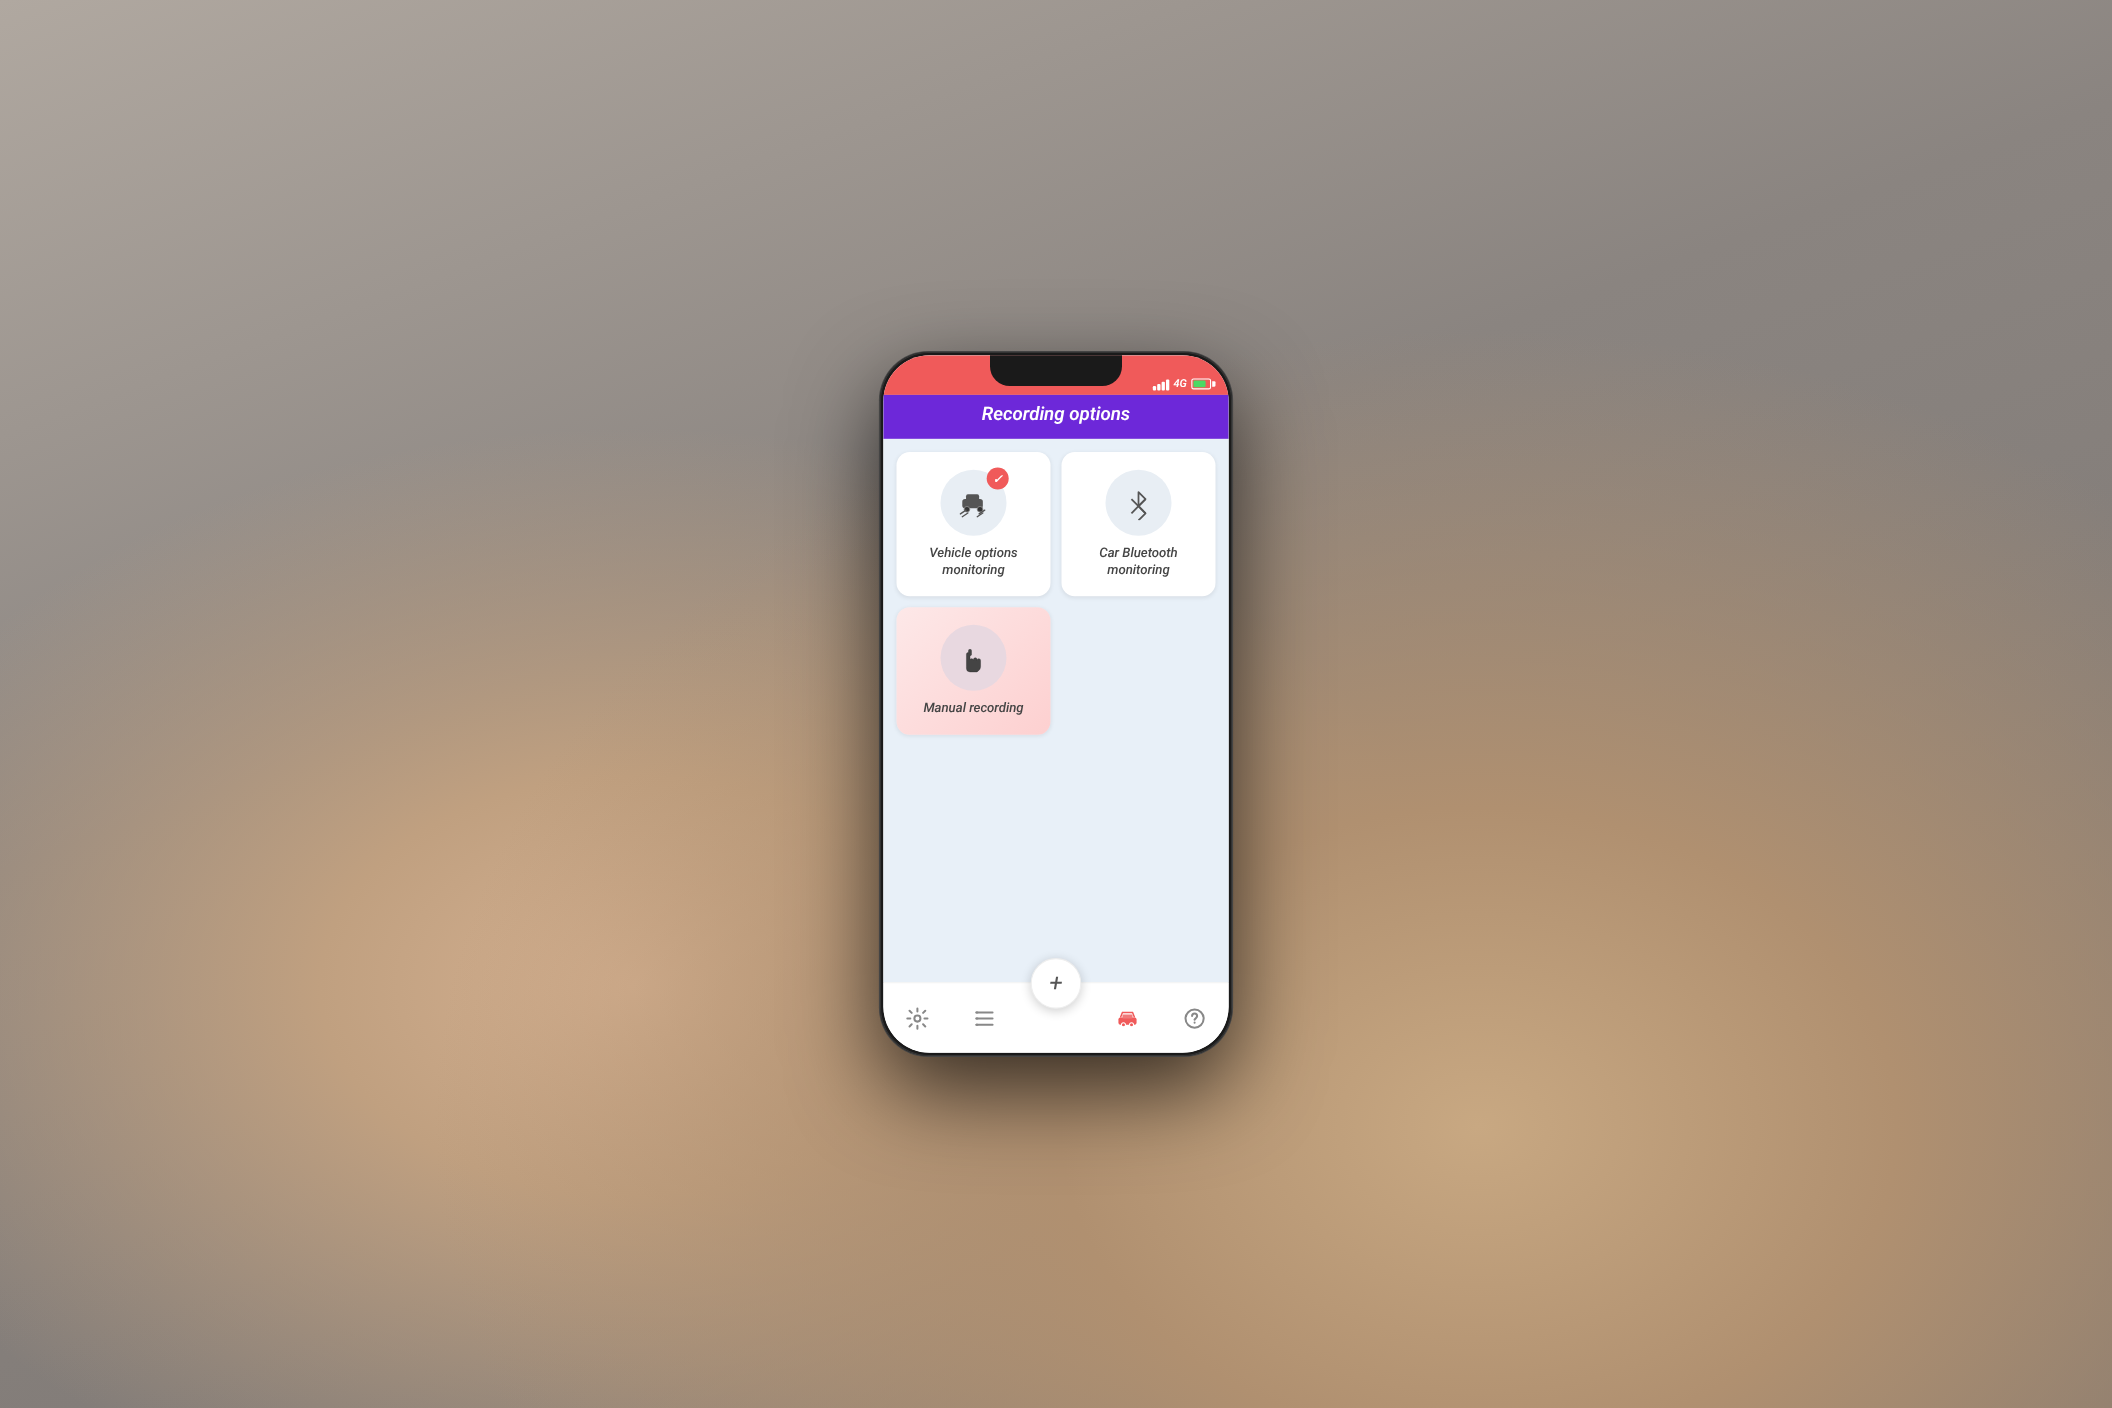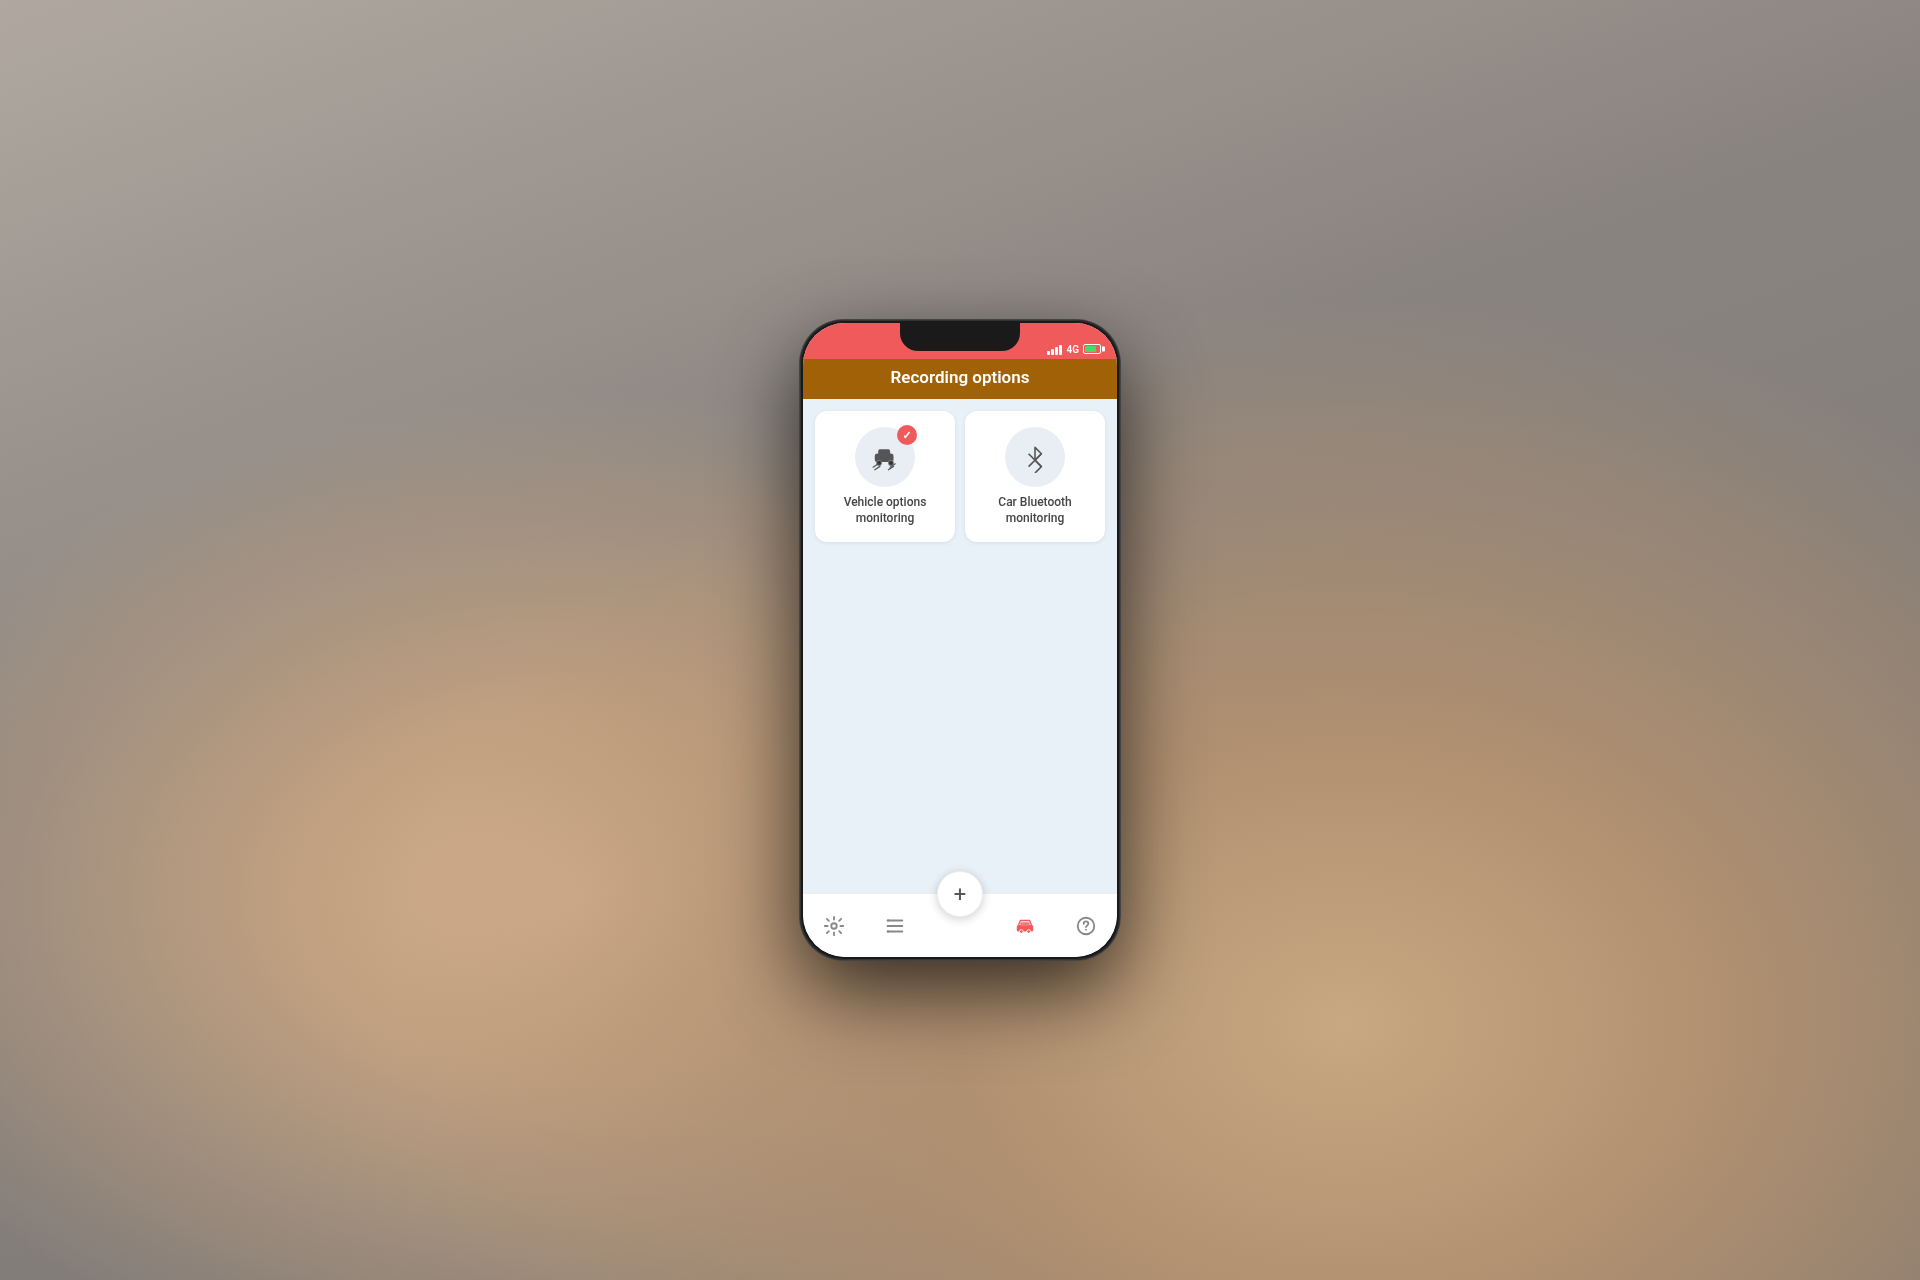--- a/index.html
+++ b/index.html
@@ -35,20 +35,21 @@
         linear-gradient(160deg, #b0a8a0 0%, #8a8480 40%, #7a7470 100%);
     }
 
     
     .phone-wrapper {
       position: relative;
       z-index: 10;
       display: flex;
       align-items: center;
       justify-content: center;
+      font-style: italic;
     }
 
     
     .phone {
       width: 320px;
       height: 640px;
       background: #1a1a1a;
       border-radius: 44px;
       padding: 3px;
       box-shadow:
@@ -142,21 +143,21 @@
 
     .battery-fill {
       height: 100%;
       width: 80%;
       background: #4cd964;
       border-radius: 1px;
     }
 
     
     .app-header {
-      background: #a16207;
+      background: #6d28d9;
       padding: 8px 28px 12px;
       text-align: center;
       flex-shrink: 0;
     }
 
     .app-title {
       color: #fff;
       font-size: 17px;
       font-weight: 600;
     }
@@ -396,20 +397,30 @@
                 <path d="M20 8 L28 16 L20 24 L20 8Z" stroke="#555" stroke-width="2" fill="none" stroke-linejoin="round"></path>
                 <path d="M20 24 L28 32 L20 40" stroke="#555" stroke-width="2" fill="none" stroke-linejoin="round"></path>
                 <line x1="12" y1="16" x2="28" y2="32" stroke="#555" stroke-width="2"></line>
                 <line x1="12" y1="32" x2="28" y2="16" stroke="#555" stroke-width="2"></line>
               </svg>
             </div>
             <span class="option-label">Car Bluetooth monitoring</span>
           </div>
 
 
+          <div class="option-card manual-highlighted">
+            <div class="option-icon-circle" style="background: #e8d8e0;">
+              <svg viewBox="0 0 40 40" fill="none" xmlns="http://www.w3.org/2000/svg" width="32" height="32">
+
+                <path d="M12 30 L12 16 Q12 14 14 14 Q16 14 16 16 L16 22 Q16 21 18 21 Q20 21 20 23 L20 22 Q20 20 22 20 Q24 20 24 22 L24 23 Q24 21 26 21 Q28 21 28 23 L28 30 Q28 34 24 36 L16 36 Q12 36 12 32Z" fill="#444" stroke="#333" stroke-width="0.5"></path>
+                <rect x="14" y="10" width="4" height="8" rx="2" fill="#444"></rect>
+              </svg>
+            </div>
+            <span class="option-label">Manual recording</span>
+          </div>
 
         </div>
 
 
       </div>
 
       <div class="bottom-nav">
 
         <div class="fab-button">
           <span>+</span>

